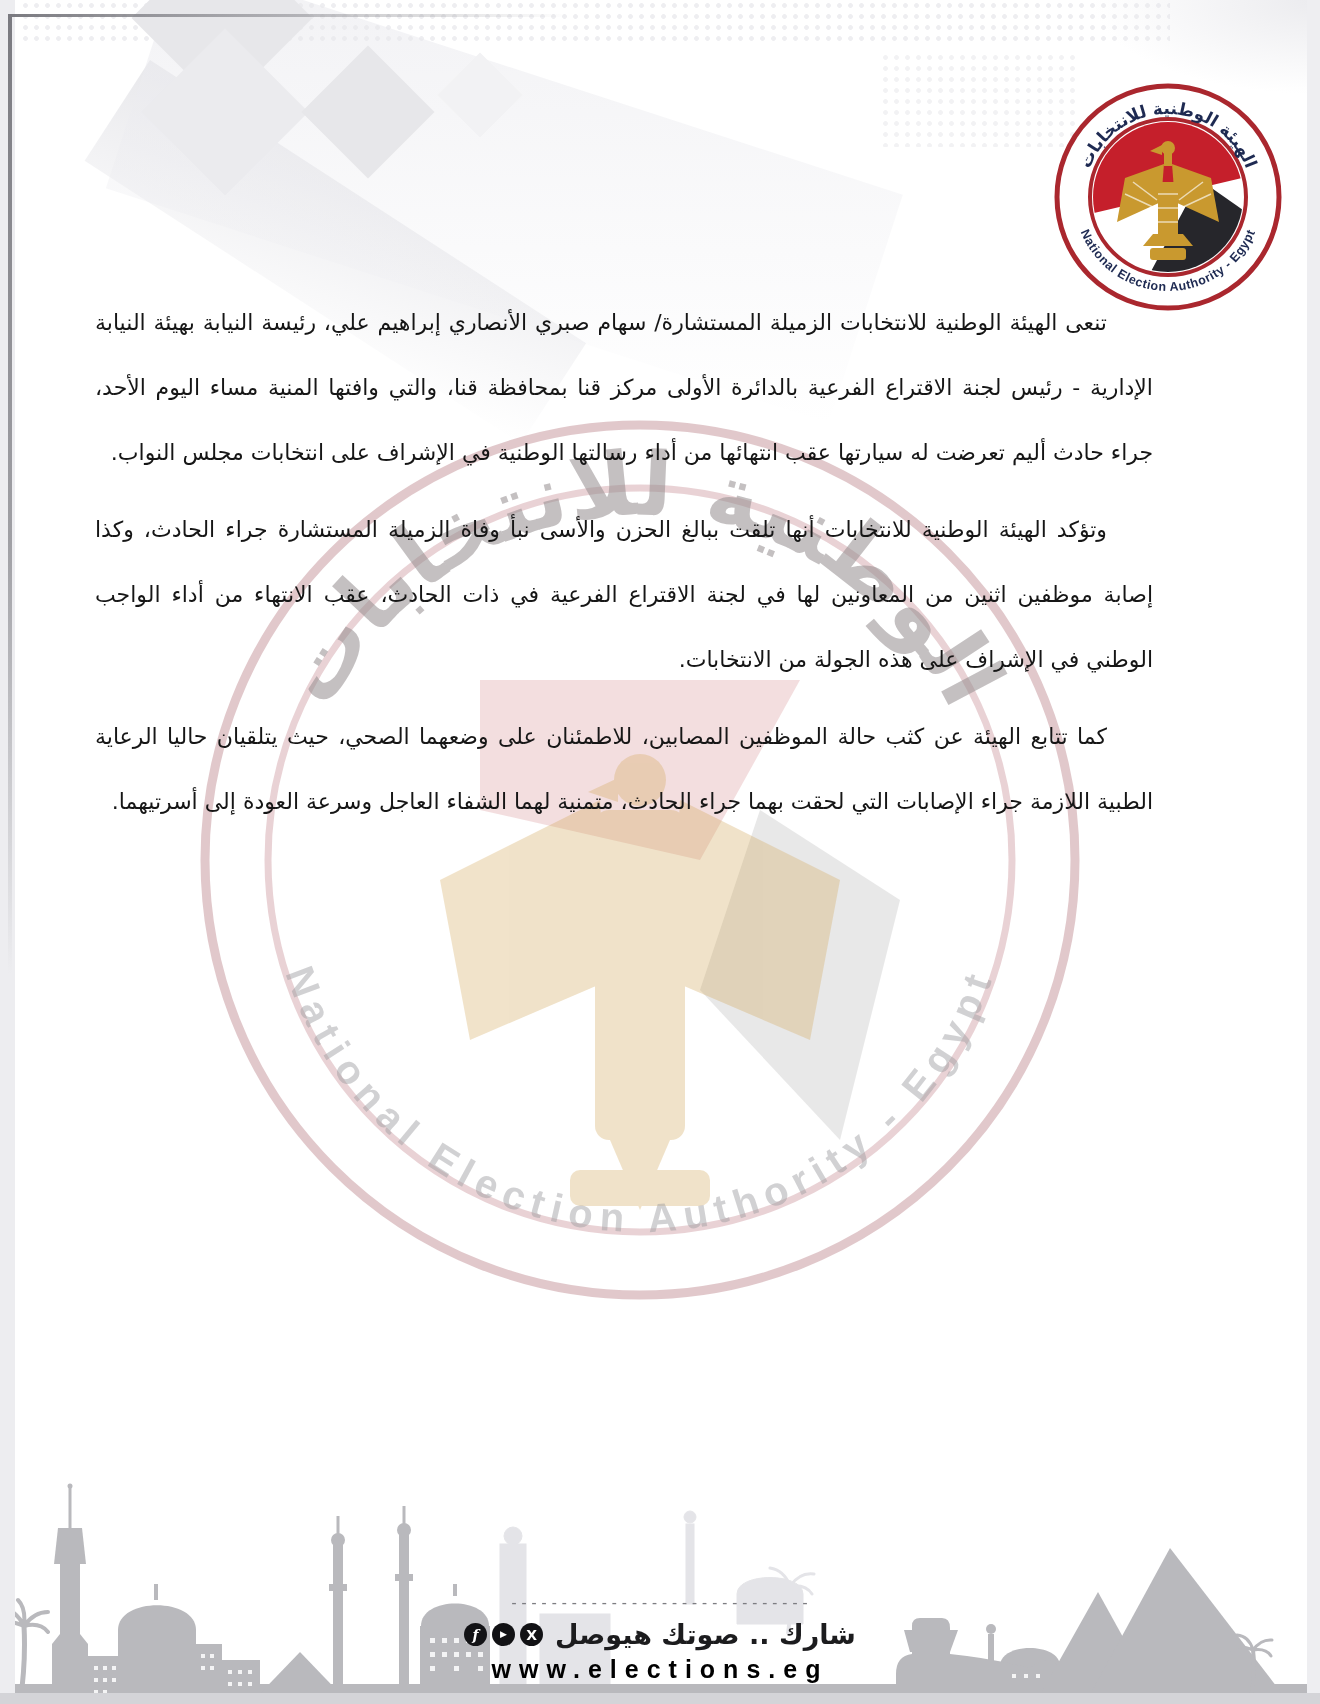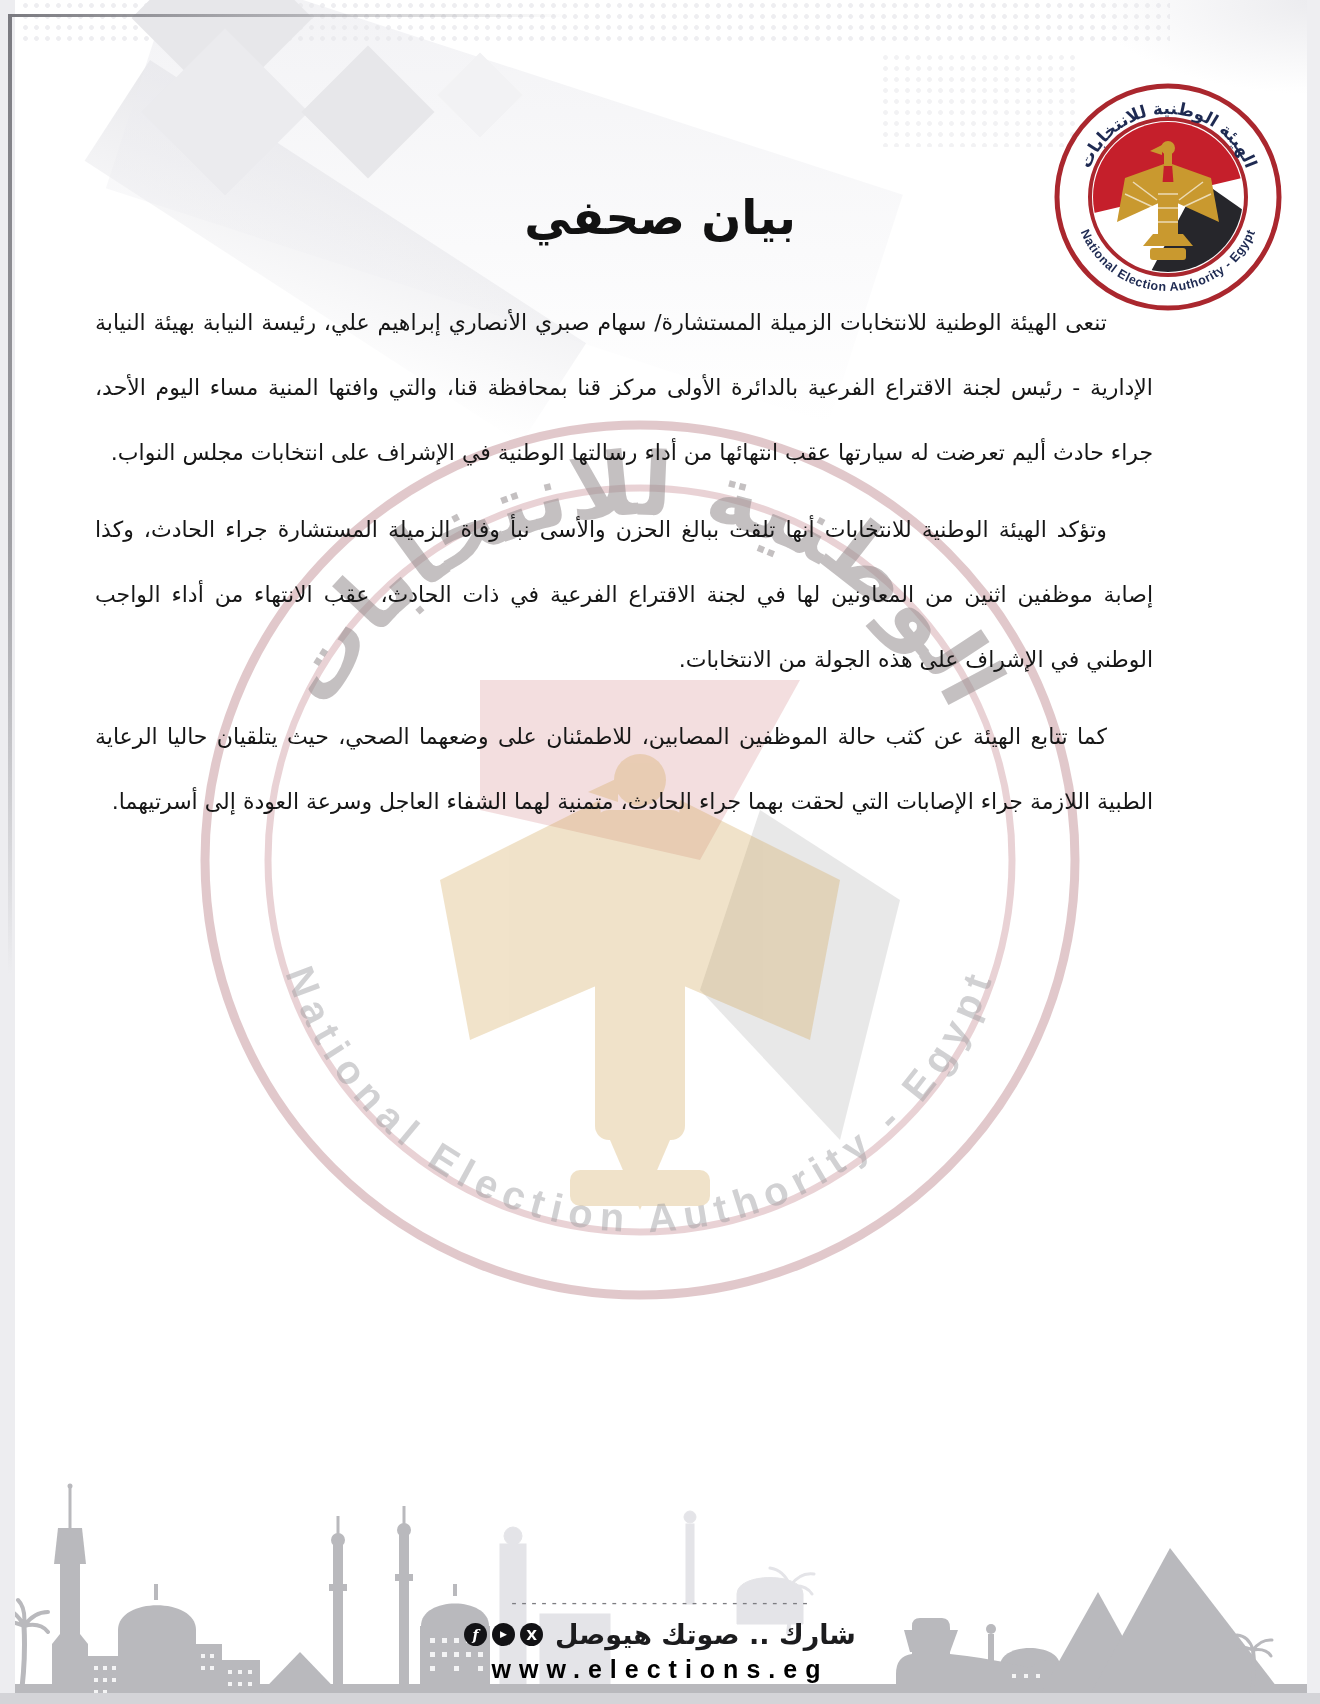--- a/index.html
+++ b/index.html
@@ -135,21 +135,20 @@
     <path id="logoTop" d="M32,115 A83,83 0 0 1 198,115" fill="none"></path>
     <text font-size="17" font-weight="bold" fill="#1e2a52">
       <textPath href="#logoTop" startOffset="50%" text-anchor="middle">الهيئة الوطنية للانتخابات</textPath>
     </text>
     <path id="logoBottom" d="M21,115 A94,94 0 0 0 209,115" fill="none"></path>
     <text font-size="12.5" font-weight="bold" fill="#1e2a52" letter-spacing="0.5" font-family="Liberation Sans, sans-serif">
       <textPath href="#logoBottom" startOffset="50%" text-anchor="middle">National Election Authority - Egypt</textPath>
     </text>
   </svg>
 
-  <div class="title">بيان صحفي</div>
 
   <div class="content">
     <p>تنعى الهيئة الوطنية للانتخابات الزميلة المستشارة/ سهام صبري الأنصاري إبراهيم علي، رئيسة النيابة بهيئة النيابة الإدارية - رئيس لجنة الاقتراع الفرعية بالدائرة الأولى مركز قنا بمحافظة قنا، والتي وافتها المنية مساء اليوم الأحد، جراء حادث أليم تعرضت له سيارتها عقب انتهائها من أداء رسالتها الوطنية في الإشراف على انتخابات مجلس النواب.</p>
     <p>وتؤكد الهيئة الوطنية للانتخابات أنها تلقت ببالغ الحزن والأسى نبأ وفاة الزميلة المستشارة جراء الحادث، وكذا إصابة موظفين اثنين من المعاونين لها في لجنة الاقتراع الفرعية في ذات الحادث، عقب الانتهاء من أداء الواجب الوطني في الإشراف على هذه الجولة من الانتخابات.</p>
     <p>كما تتابع الهيئة عن كثب حالة الموظفين المصابين، للاطمئنان على وضعهما الصحي، حيث يتلقيان حاليا الرعاية الطبية اللازمة جراء الإصابات التي لحقت بهما جراء الحادث، متمنية لهما الشفاء العاجل وسرعة العودة إلى أسرتيهما.</p>
   </div>
 
   <svg class="skyline" viewBox="0 0 1320 300">
 
     <g fill="#e0e0e4" stroke="#e0e0e4" opacity="0.85">

